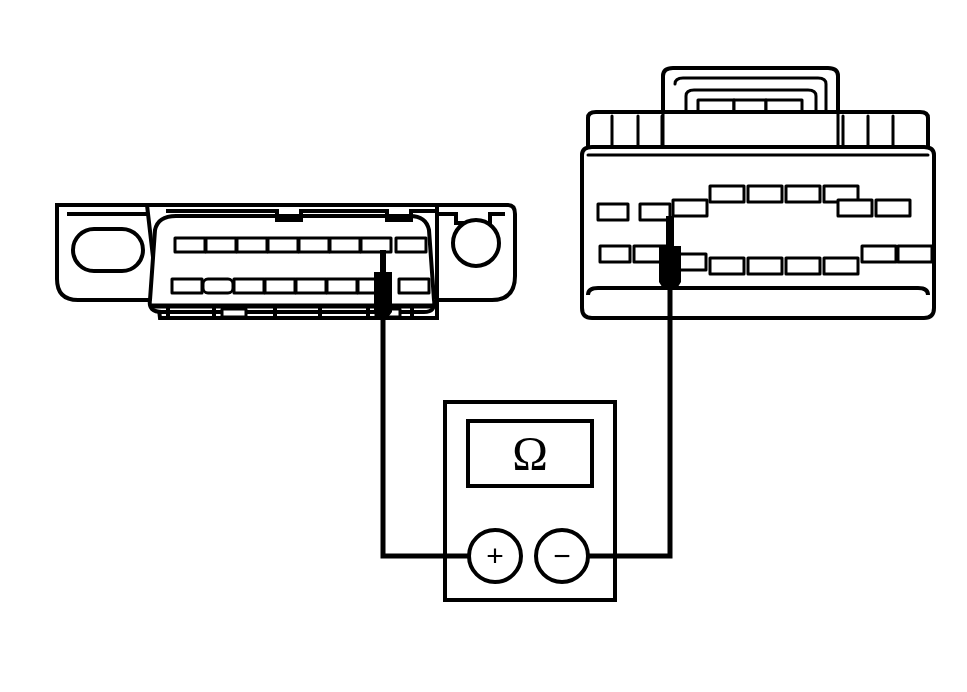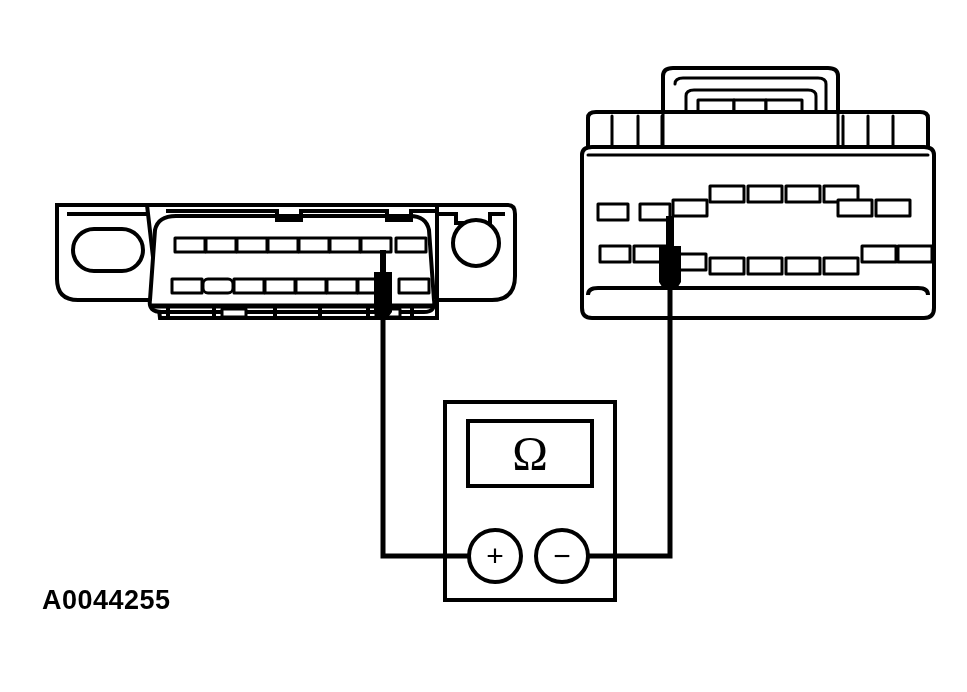--- a/index.html
+++ b/index.html
@@ -259,15 +259,14 @@
       <text x="562" y="566" text-anchor="middle" font-family="'Liberation Sans', sans-serif" font-size="30" fill="#000">−</text>
     </g>
 
     <g>
       <path class="wire" d="M 383 318 L 383 556 L 469 556"></path>
       <path class="wire" d="M 670 288 L 670 556 L 588 556"></path>
     </g>
 
   </svg>
 
-  <div class="fig-caption">A0044255</div>
 
 </div>
 
 </body></html>

